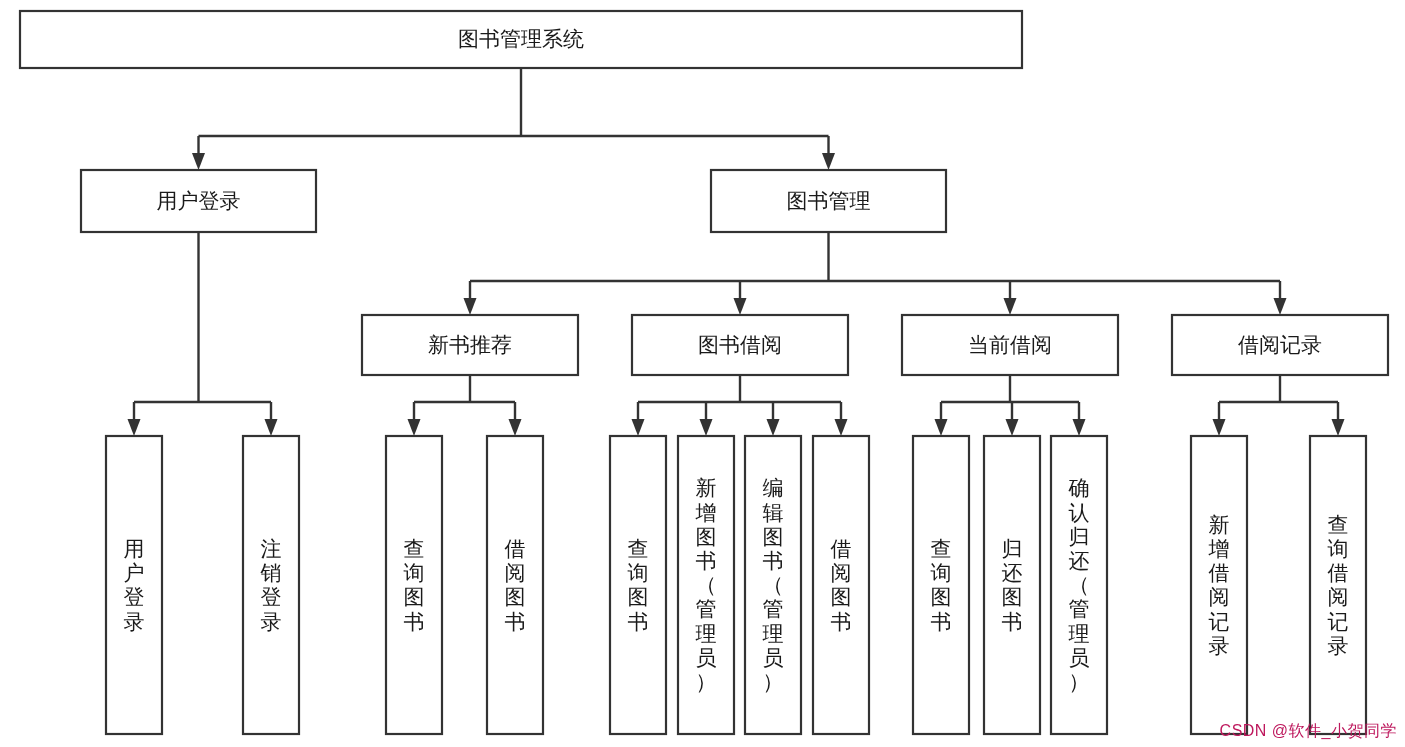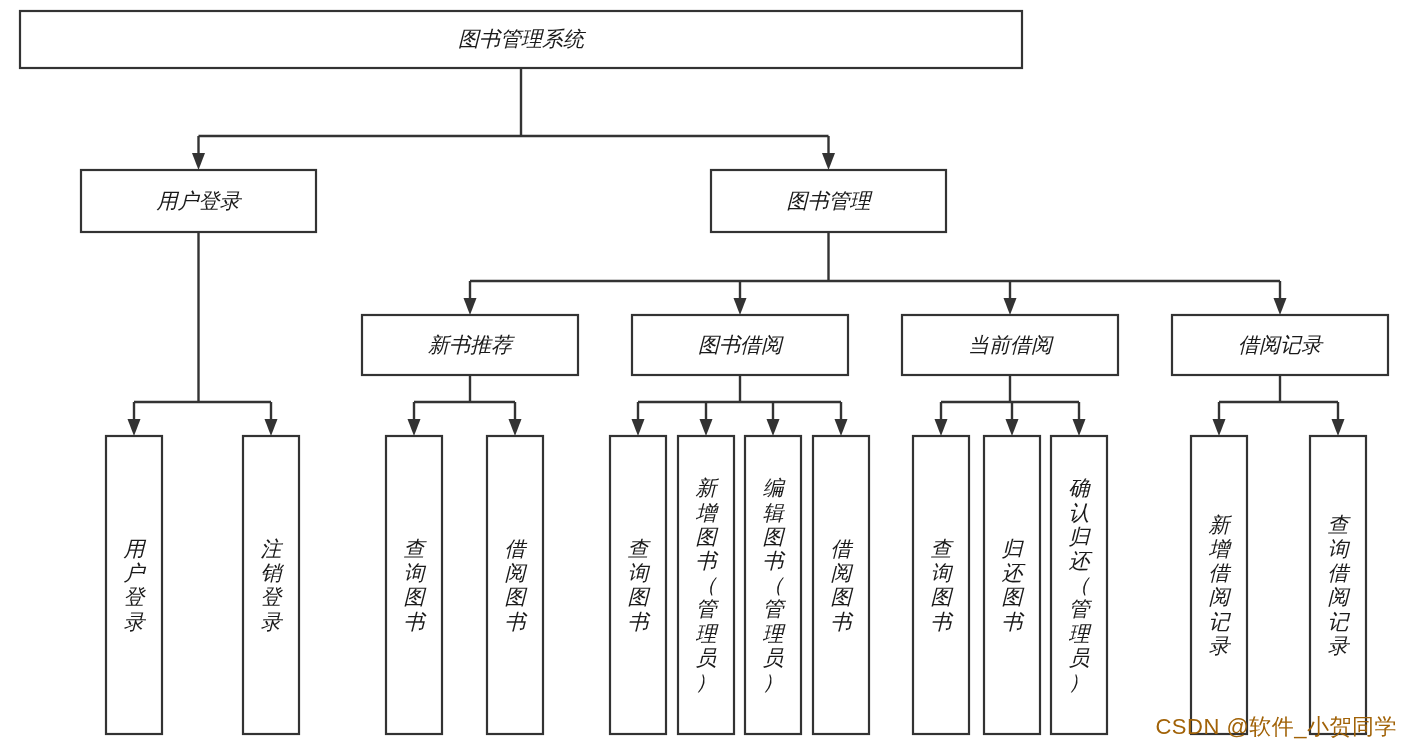--- a/index.html
+++ b/index.html
@@ -13,21 +13,20 @@
     font-family: "Liberation Sans", "DejaVu Sans", sans-serif;
     overflow: hidden;
     position: relative;
   }
   #diagram-root {
     position: absolute;
     left: 0;
     top: 0;
     width: 1405px;
     height: 747px;
-    font-style: italic;
   }
   .node-box {
     fill: #ffffff;
     stroke: #333333;
     stroke-width: 2.2;
   }
   .connector {
     stroke: #333333;
     stroke-width: 2.4;
     fill: none;
@@ -48,22 +47,22 @@
     font-family: "Liberation Sans", "DejaVu Sans", sans-serif;
     font-size: 21px;
     fill: #1a1a1a;
     text-anchor: middle;
   }
   .watermark {
     position: absolute;
     right: 8px;
     bottom: 5px;
     font-family: "Liberation Sans", "DejaVu Sans", sans-serif;
-    font-size: 22px;
-    color: #a16207;
+    font-size: 16px;
+    color: #be185d;
     white-space: nowrap;
     letter-spacing: 0.5px;
     user-select: none;
   }
 </style>
 </head>
 <body>
 
 <div id="diagram-root">
   <svg id="diagram-svg" width="1405" height="747" viewBox="0 0 1405 747" xmlns="http://www.w3.org/2000/svg">

